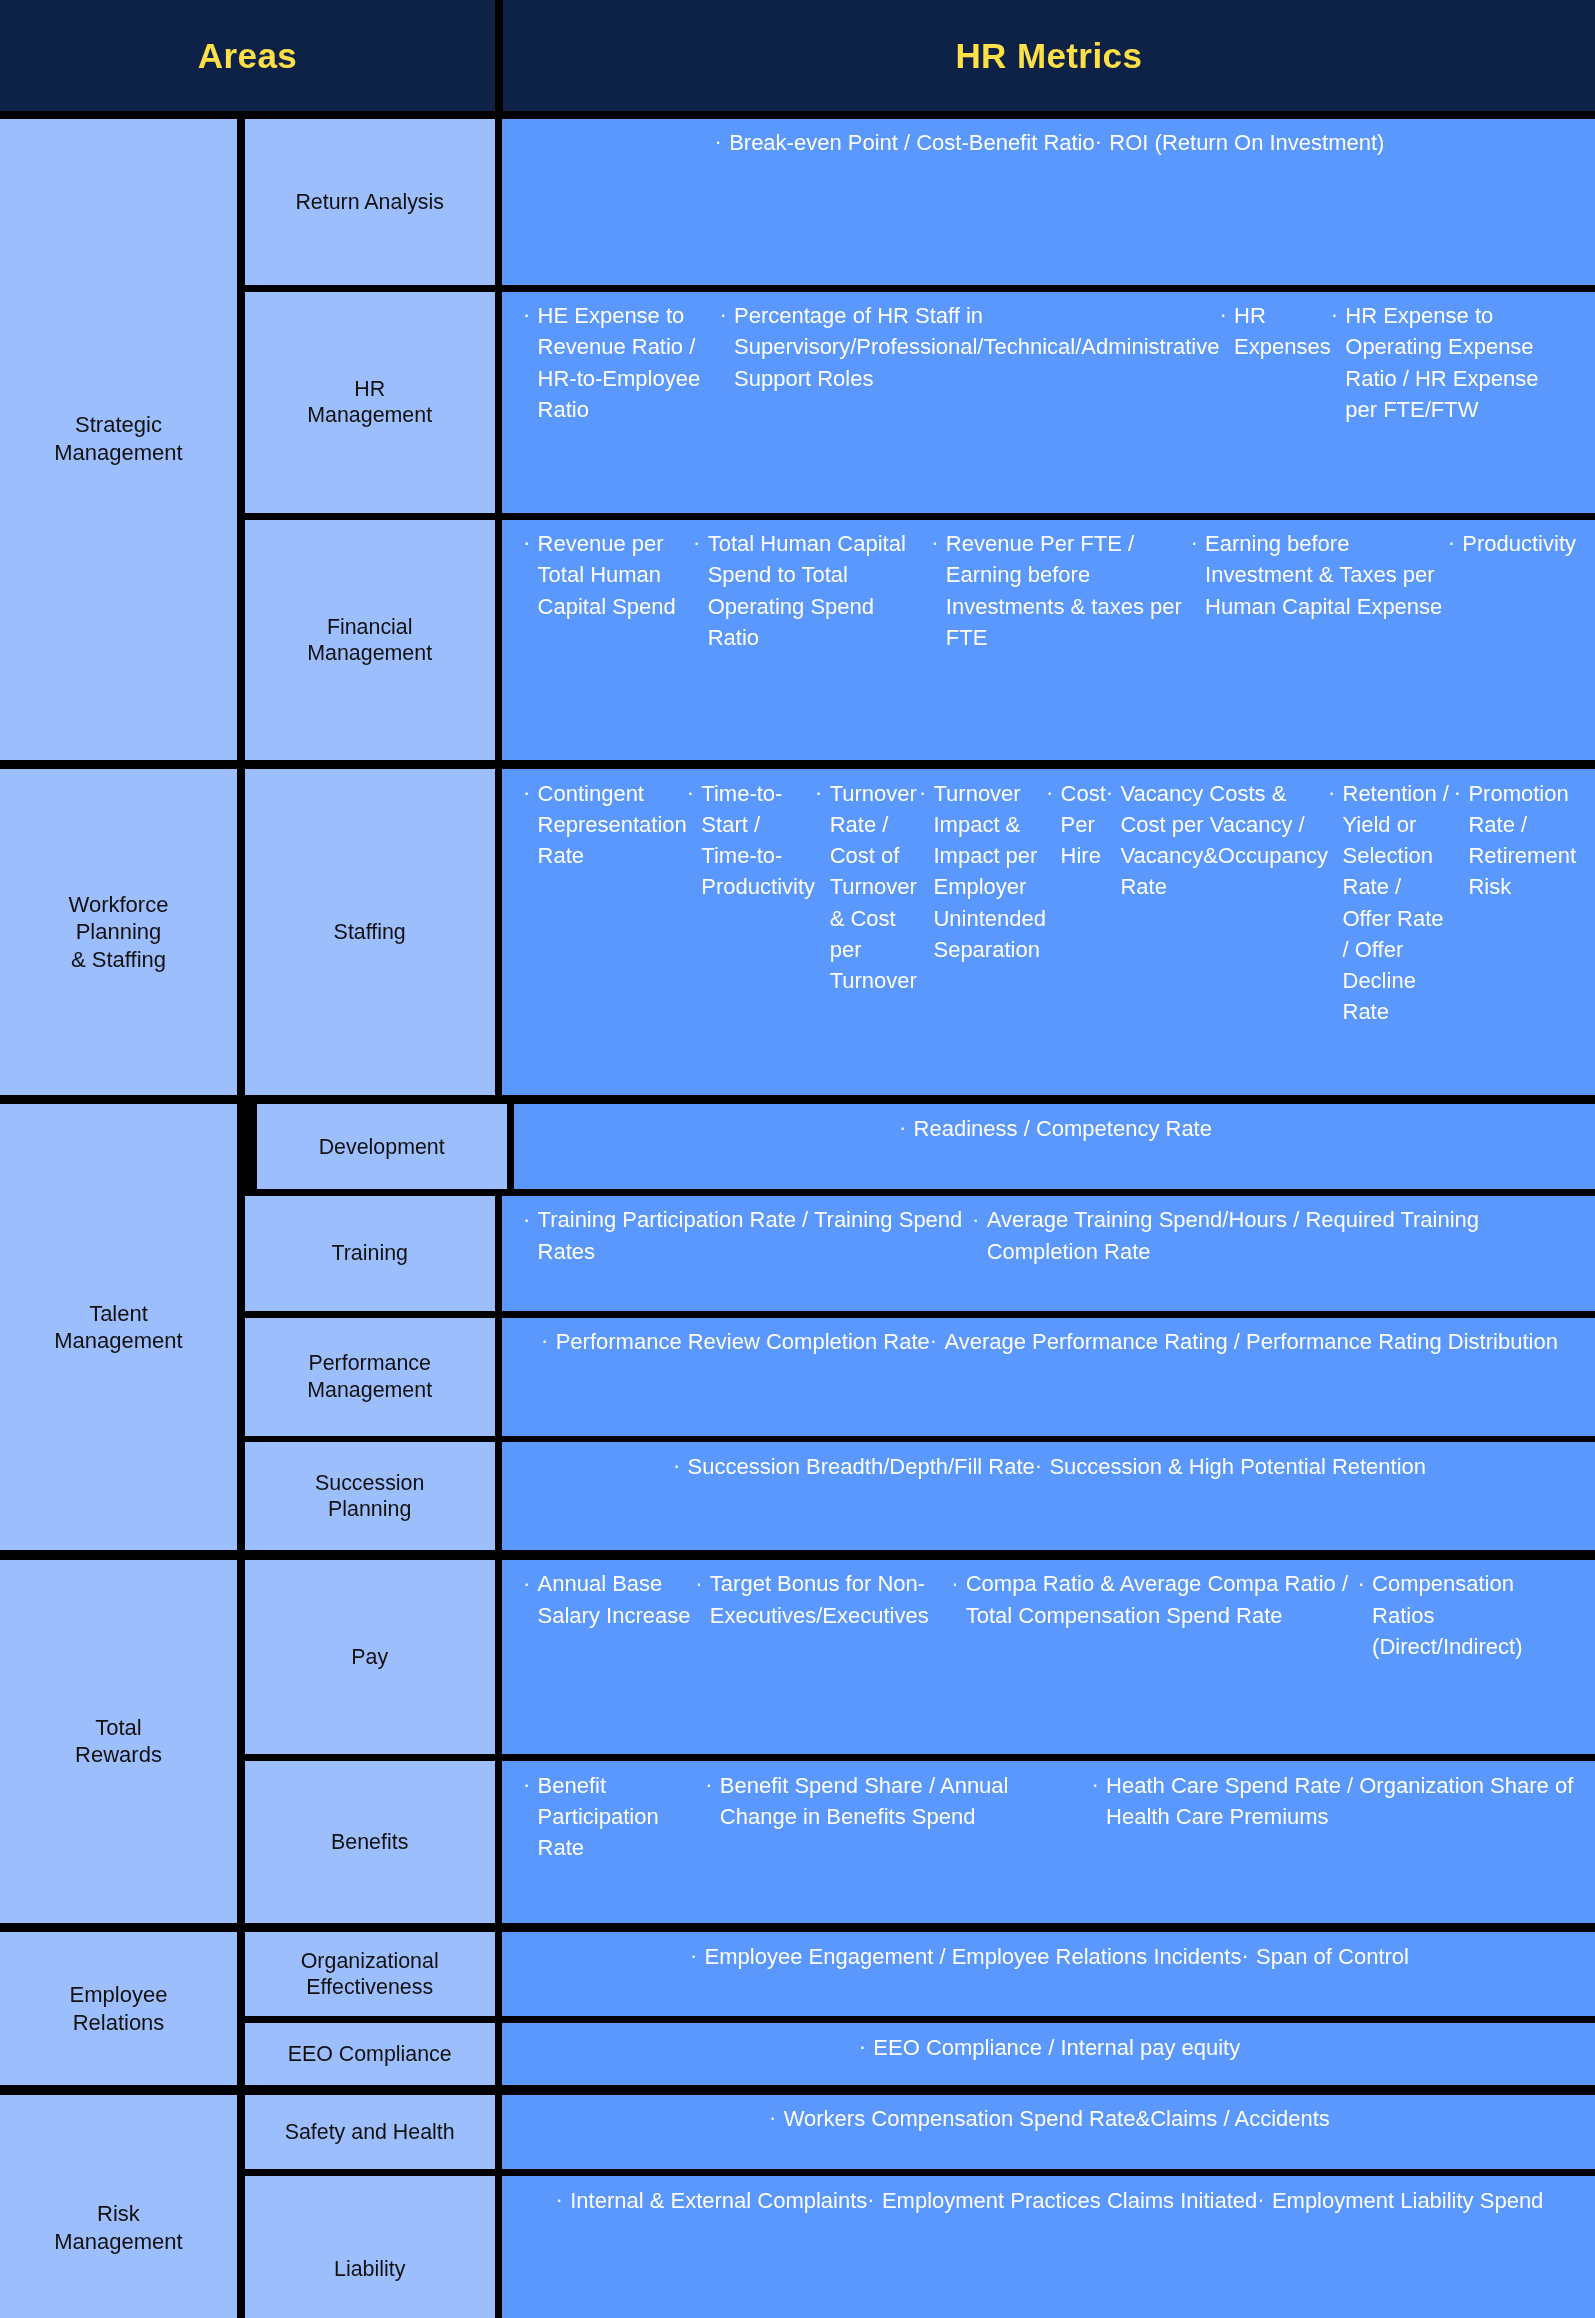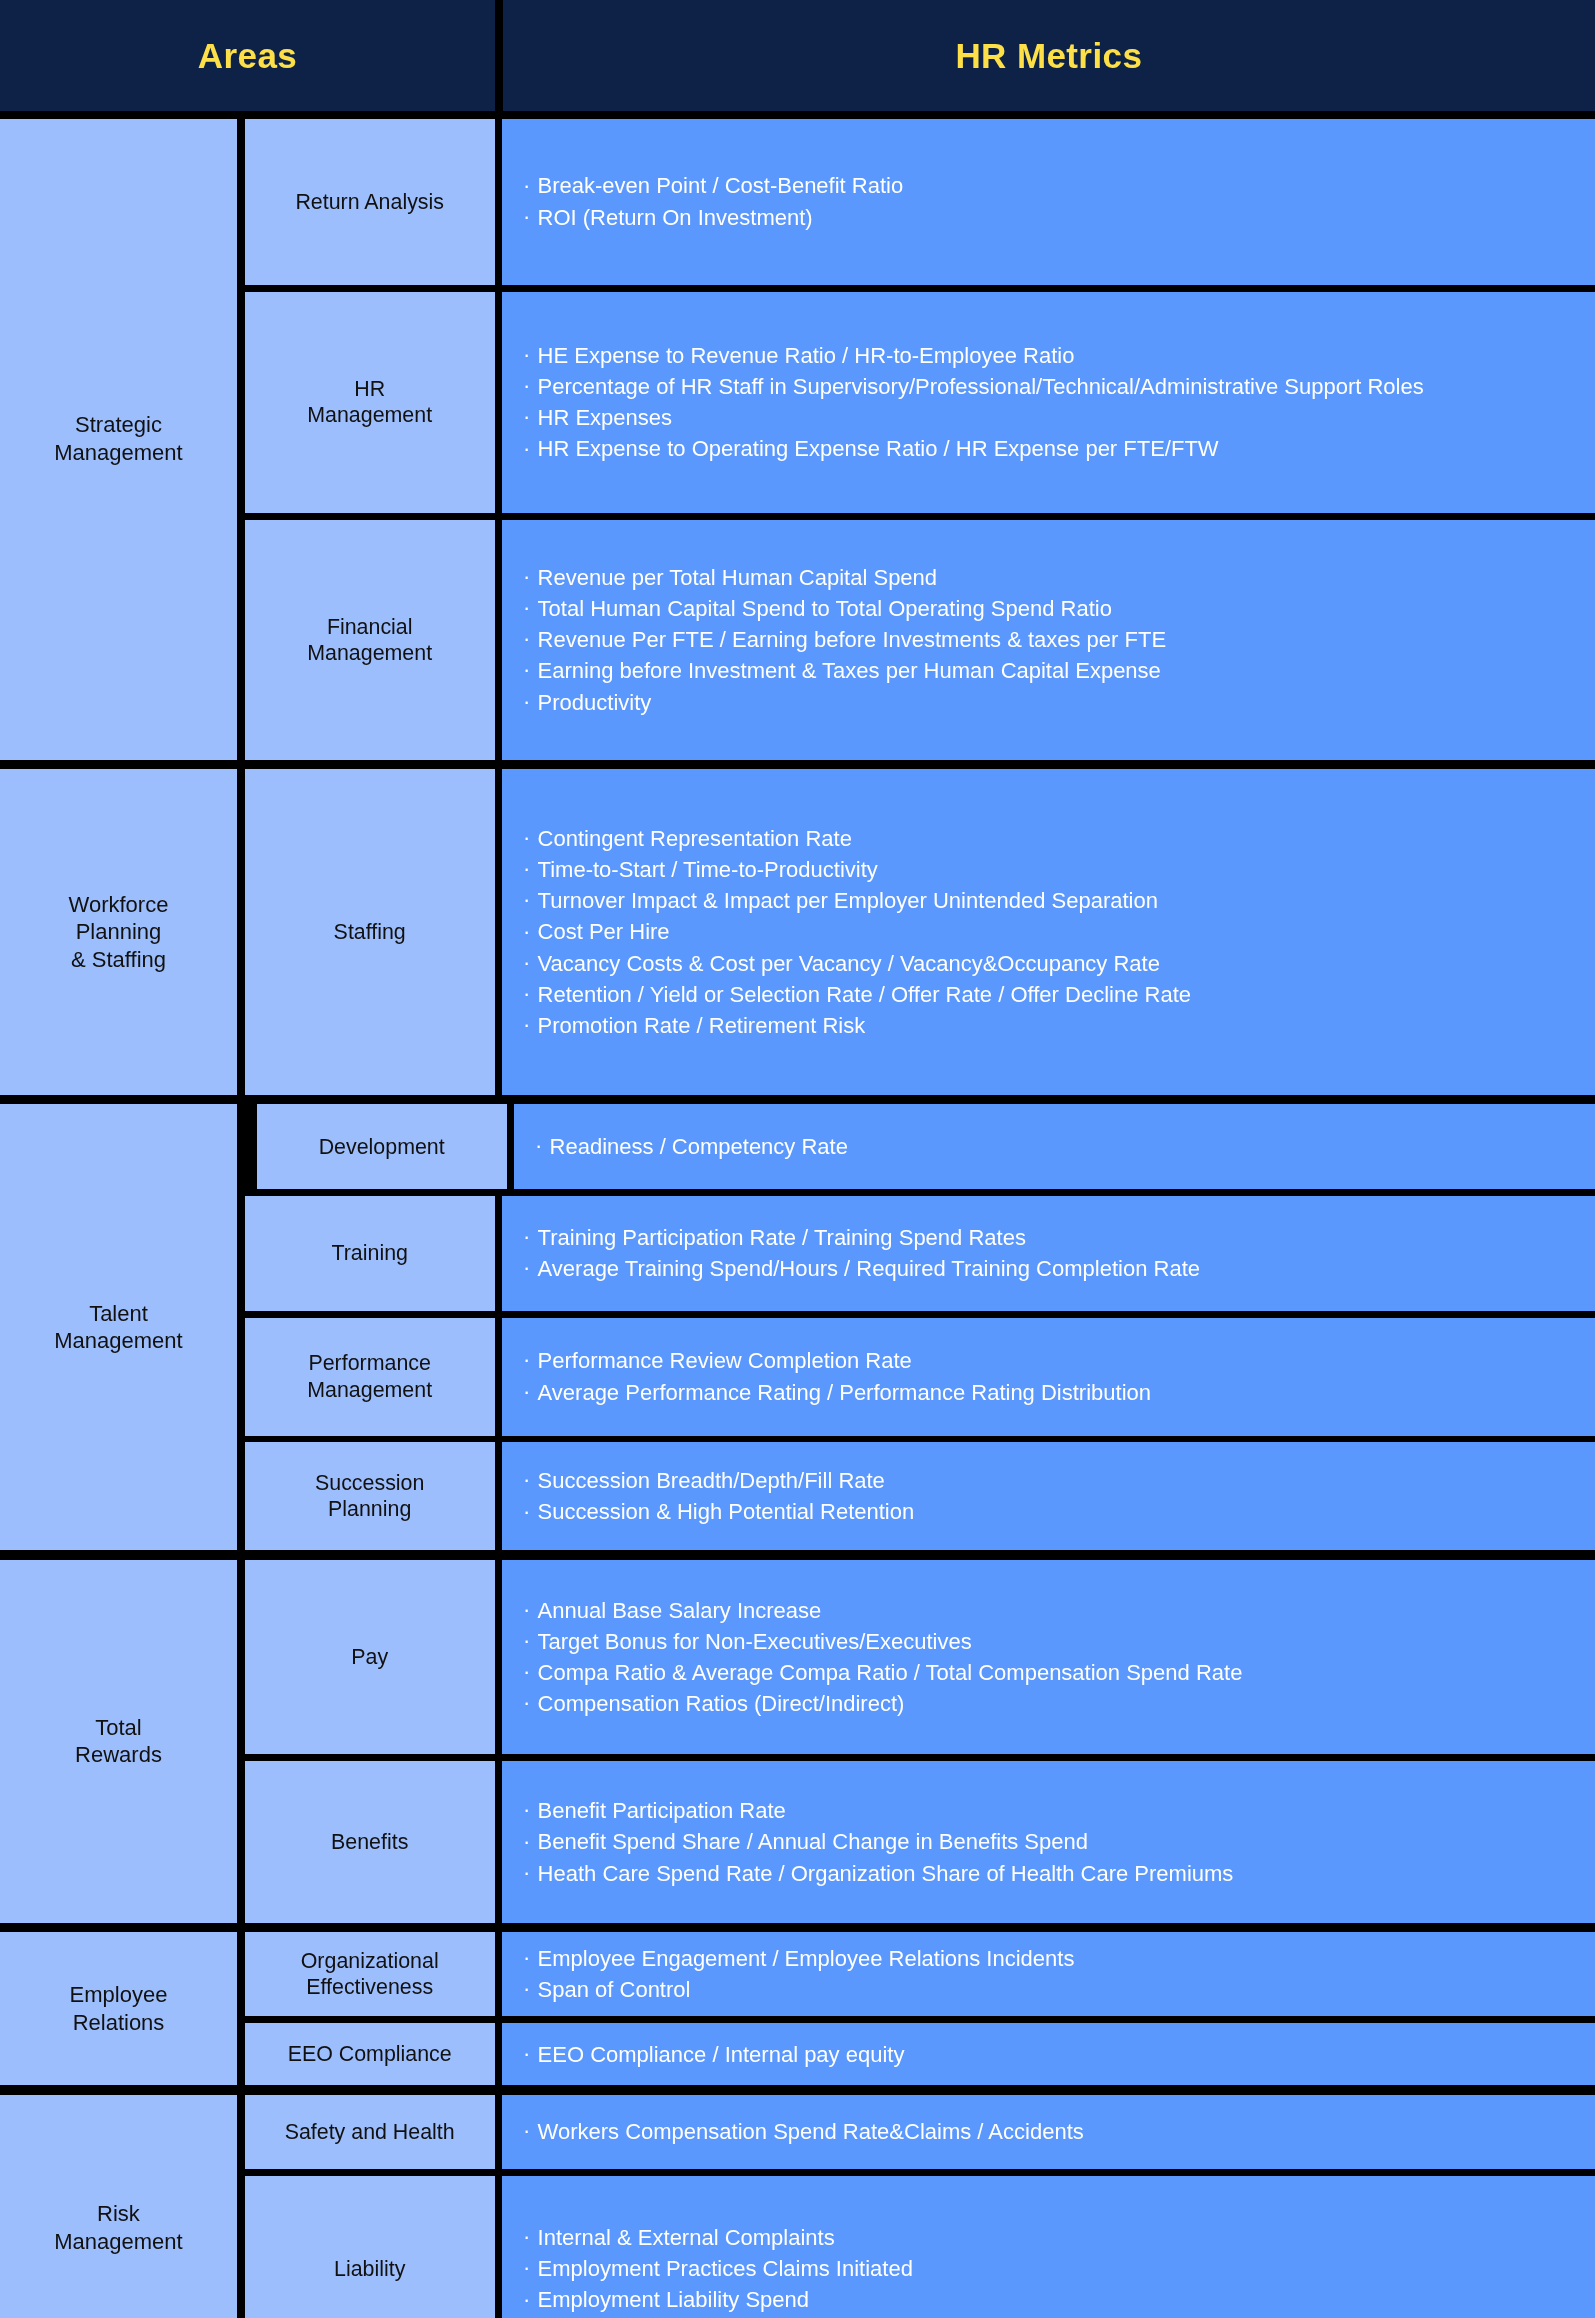--- a/index.html
+++ b/index.html
@@ -104,21 +104,20 @@
     white-space: pre-line;
     box-sizing: border-box;
     padding: 3.4px 5.1px;
   }
 
   .metrics-cell {
     flex: 1 1 auto;
     background: #5B98FD;
     color: #FFFFFF;
     display: flex;
-    flex-direction: column;
     justify-content: center;
     box-sizing: border-box;
     padding: 8.6px 19px 8.6px 20.6px;
     min-width: 0;
   }
 
   .metric-item {
     font-size: 22px;
     line-height: 1.42;
     position: relative;
@@ -182,20 +181,21 @@
       <div class="area-section" style="flex: 0 0 326px; height: 326px;">
         <div class="area-label">Workforce
 Planning
 &amp; Staffing</div>
         <div class="rows-col">
           <div class="metric-row" style="flex: 1 1 326px;">
             <div class="sub-label">Staffing</div>
             <div class="metrics-cell">
               <div class="metric-item">Contingent Representation Rate</div>
               <div class="metric-item">Time-to-Start / Time-to-Productivity</div>
+              <div class="metric-item">Turnover Rate / Cost of Turnover &amp; Cost per Turnover</div>
               <div class="metric-item">Turnover Impact &amp; Impact per Employer Unintended Separation</div>
               <div class="metric-item">Cost Per Hire</div>
               <div class="metric-item">Vacancy Costs &amp; Cost per Vacancy / Vacancy&amp;Occupancy Rate</div>
               <div class="metric-item">Retention / Yield or Selection Rate / Offer Rate / Offer Decline Rate</div>
               <div class="metric-item">Promotion Rate / Retirement Risk</div>
             </div>
           </div>
         </div>
       </div>
       <div class="area-section" style="flex: 0 0 446px; height: 446px;">

